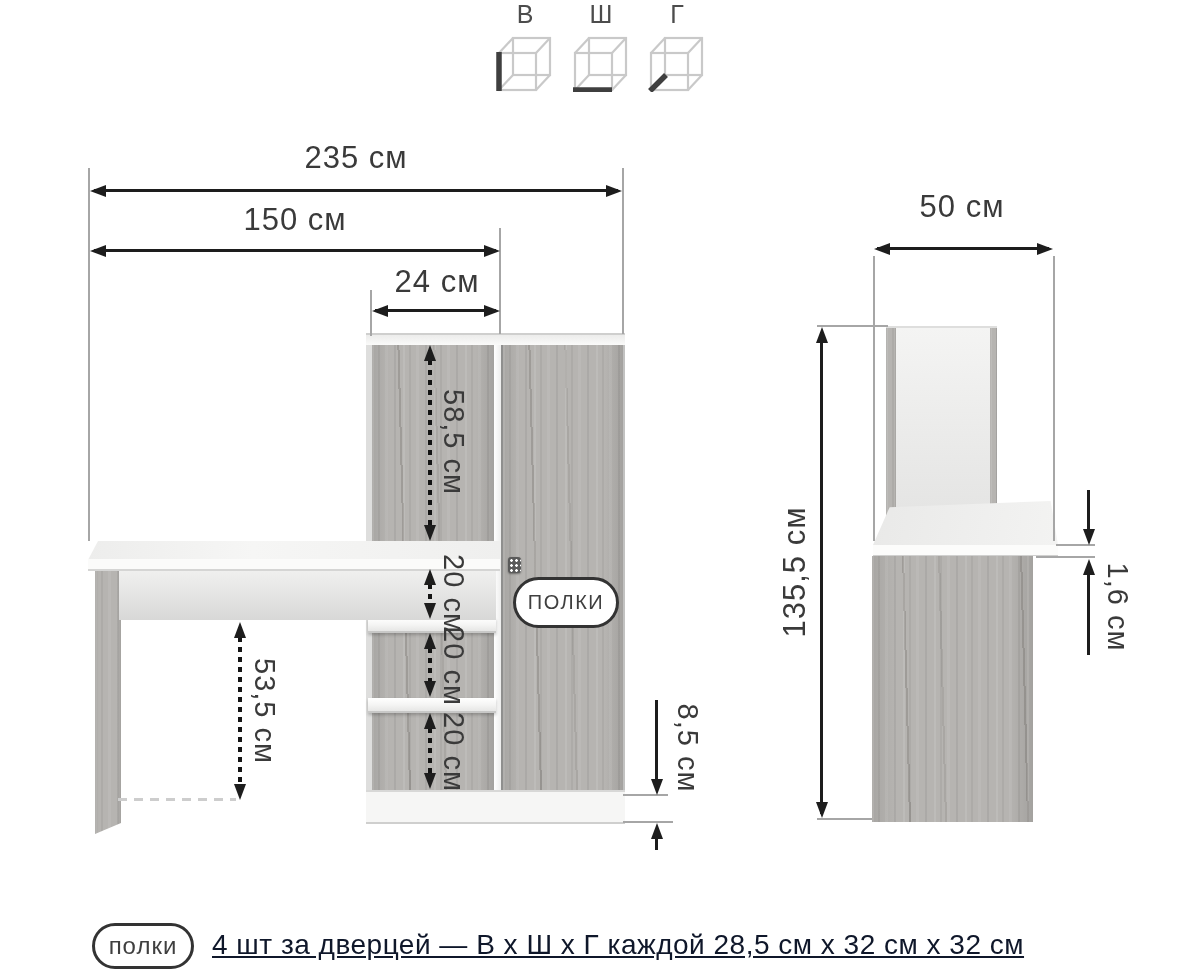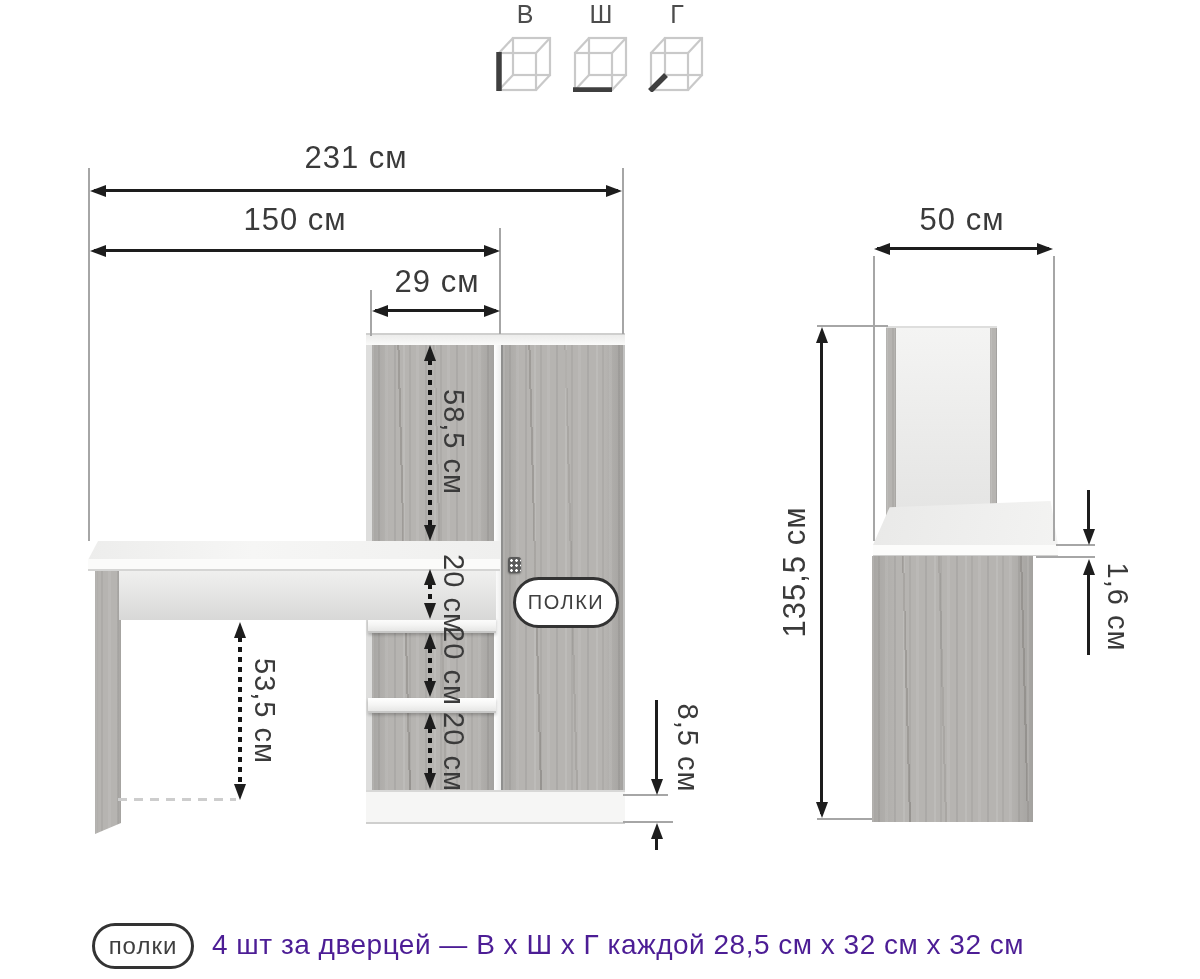--- a/index.html
+++ b/index.html
@@ -44,21 +44,21 @@
   .hlabel{font-size:31px;letter-spacing:1px;color:#3a3a3a;white-space:nowrap;transform:translate(-50%,-50%);}
   .vlabel{font-size:29px;letter-spacing:1px;color:#3a3a3a;white-space:nowrap;transform:translate(-50%,-50%) rotate(90deg);}
   .vlabel.ccw{transform:translate(-50%,-50%) rotate(-90deg);}
 
   
   .pill{background:#ffffff;border:3.5px solid #333333;border-radius:26px;
         display:flex;align-items:center;justify-content:center;
         font-size:20px;letter-spacing:1.5px;color:#3f3f3f;}
   .pill.note{border-width:3px;font-size:24px;letter-spacing:1px;}
 
-  .notetext{font-size:28px;color:#4c1d95;white-space:nowrap;letter-spacing:.5px;}
+  .notetext{font-size:28px;color:#0f172a;white-space:nowrap;letter-spacing:.5px;text-decoration:underline;}
   .legend-label{font-size:25px;color:#4c4c4c;text-align:center;}
 
   .handle{background:#5a5a5a;border-radius:3px;
           background-image:radial-gradient(circle,#ffffff 1px,rgba(0,0,0,0) 1.6px);
           background-size:5px 5px;background-position:1px 1px;
           box-shadow:0 1px 2px rgba(0,0,0,.4);}
 </style>
 </head>
 <body>
 
@@ -131,31 +131,31 @@
   </div>
 
   <div class="abs ext-v" style="left:88px;top:168px;height:373px;"></div>
   <div class="abs ext-v" style="left:622px;top:168px;height:166px;"></div>
   <div class="abs ext-v" style="left:499px;top:228px;height:106px;"></div>
   <div class="abs ext-v" style="left:370px;top:290px;height:46px;"></div>
 
   <div class="abs dimline-h" style="left:94px;top:189px;width:524px;"></div>
   <div class="abs arr l" style="left:90px;top:184.5px;"></div>
   <div class="abs arr r" style="left:606px;top:184.5px;"></div>
-  <div class="abs hlabel" style="left:356px;top:158px;">231 см</div>
+  <div class="abs hlabel" style="left:356px;top:158px;">235 см</div>
 
   <div class="abs dimline-h" style="left:94px;top:249px;width:402px;"></div>
   <div class="abs arr l" style="left:90px;top:244.5px;"></div>
   <div class="abs arr r" style="left:484px;top:244.5px;"></div>
   <div class="abs hlabel" style="left:295px;top:220px;">150 см</div>
 
   <div class="abs dimline-h" style="left:375px;top:309px;width:121px;"></div>
   <div class="abs arr l" style="left:372px;top:304.5px;"></div>
   <div class="abs arr r" style="left:484px;top:304.5px;"></div>
-  <div class="abs hlabel" style="left:437px;top:282px;">29 см</div>
+  <div class="abs hlabel" style="left:437px;top:282px;">24 см</div>
 
   <div class="abs dotline-v" style="left:428px;top:350px;height:186px;z-index:30;"></div>
   <div class="abs arr u" style="left:424px;top:345px;z-index:30;"></div>
   <div class="abs arr d" style="left:424px;top:525px;z-index:30;"></div>
   <div class="abs vlabel" style="left:453px;top:442px;z-index:30;">58,5 см</div>
 
   <div class="abs dotline-v" style="left:428px;top:574px;height:40px;z-index:30;"></div>
   <div class="abs arr u" style="left:424px;top:569px;z-index:30;"></div>
   <div class="abs arr d" style="left:424px;top:603px;z-index:30;"></div>
   <div class="abs vlabel" style="left:453px;top:594px;z-index:30;">20 см</div>
@@ -188,21 +188,21 @@
   <div class="abs wood" style="left:990px;top:328px;width:7px;height:214px;"></div>
   <div class="abs" style="left:873px;top:501px;width:185px;height:44px;clip-path:polygon(0 100%,9% 14%,96% 0,100% 100%);background:linear-gradient(100deg,#e9e9e8,#f3f3f2);"></div>
   <div class="abs" style="left:873px;top:545px;width:185px;height:10px;background:#fcfcfb;border-bottom:1px solid #d0d0cf;"></div>
   <div class="abs wood" style="left:872px;top:556px;width:161px;height:266px;"></div>
 
   <div class="abs ext-v" style="left:873px;top:256px;height:285px;"></div>
   <div class="abs ext-v" style="left:1053px;top:256px;height:285px;"></div>
   <div class="abs dimline-h" style="left:877px;top:247px;width:172px;"></div>
   <div class="abs arr l" style="left:874px;top:242.5px;"></div>
   <div class="abs arr r" style="left:1037px;top:242.5px;"></div>
-  <div class="abs hlabel" style="left:962px;top:220px;">50 см</div>
+  <div class="abs hlabel" style="left:962px;top:207px;">50 см</div>
 
   <div class="abs ext-h" style="left:817px;top:325px;width:71px;"></div>
   <div class="abs ext-h" style="left:817px;top:818px;width:55px;"></div>
   <div class="abs dimline-v" style="left:820px;top:332px;height:482px;"></div>
   <div class="abs arr u" style="left:815.5px;top:327px;"></div>
   <div class="abs arr d" style="left:815.5px;top:802px;"></div>
   <div class="abs vlabel ccw" style="left:795px;top:572px;font-size:31px;">135,5 см</div>
 
   <div class="abs ext-h" style="left:1056px;top:544px;width:39px;"></div>
   <div class="abs ext-h" style="left:1036px;top:556px;width:59px;"></div>

